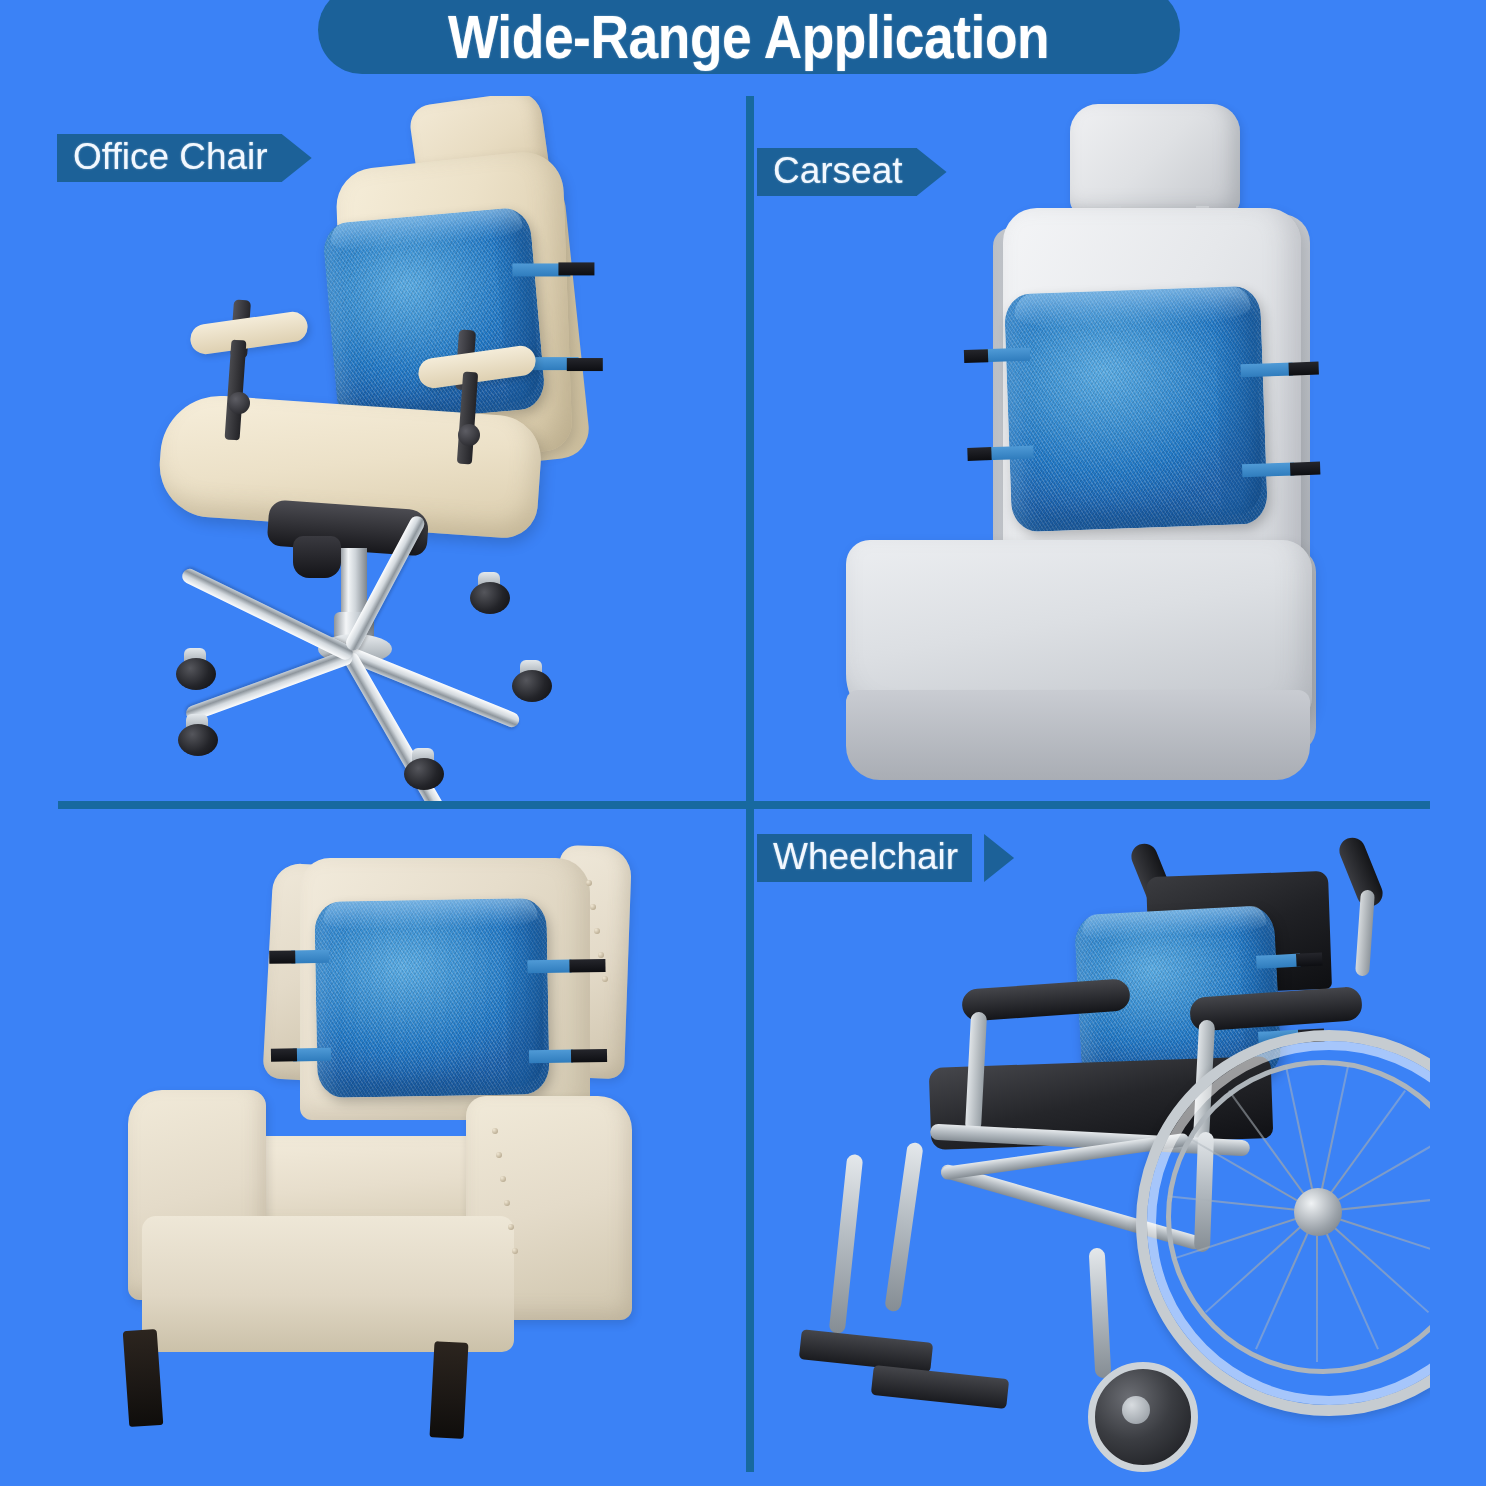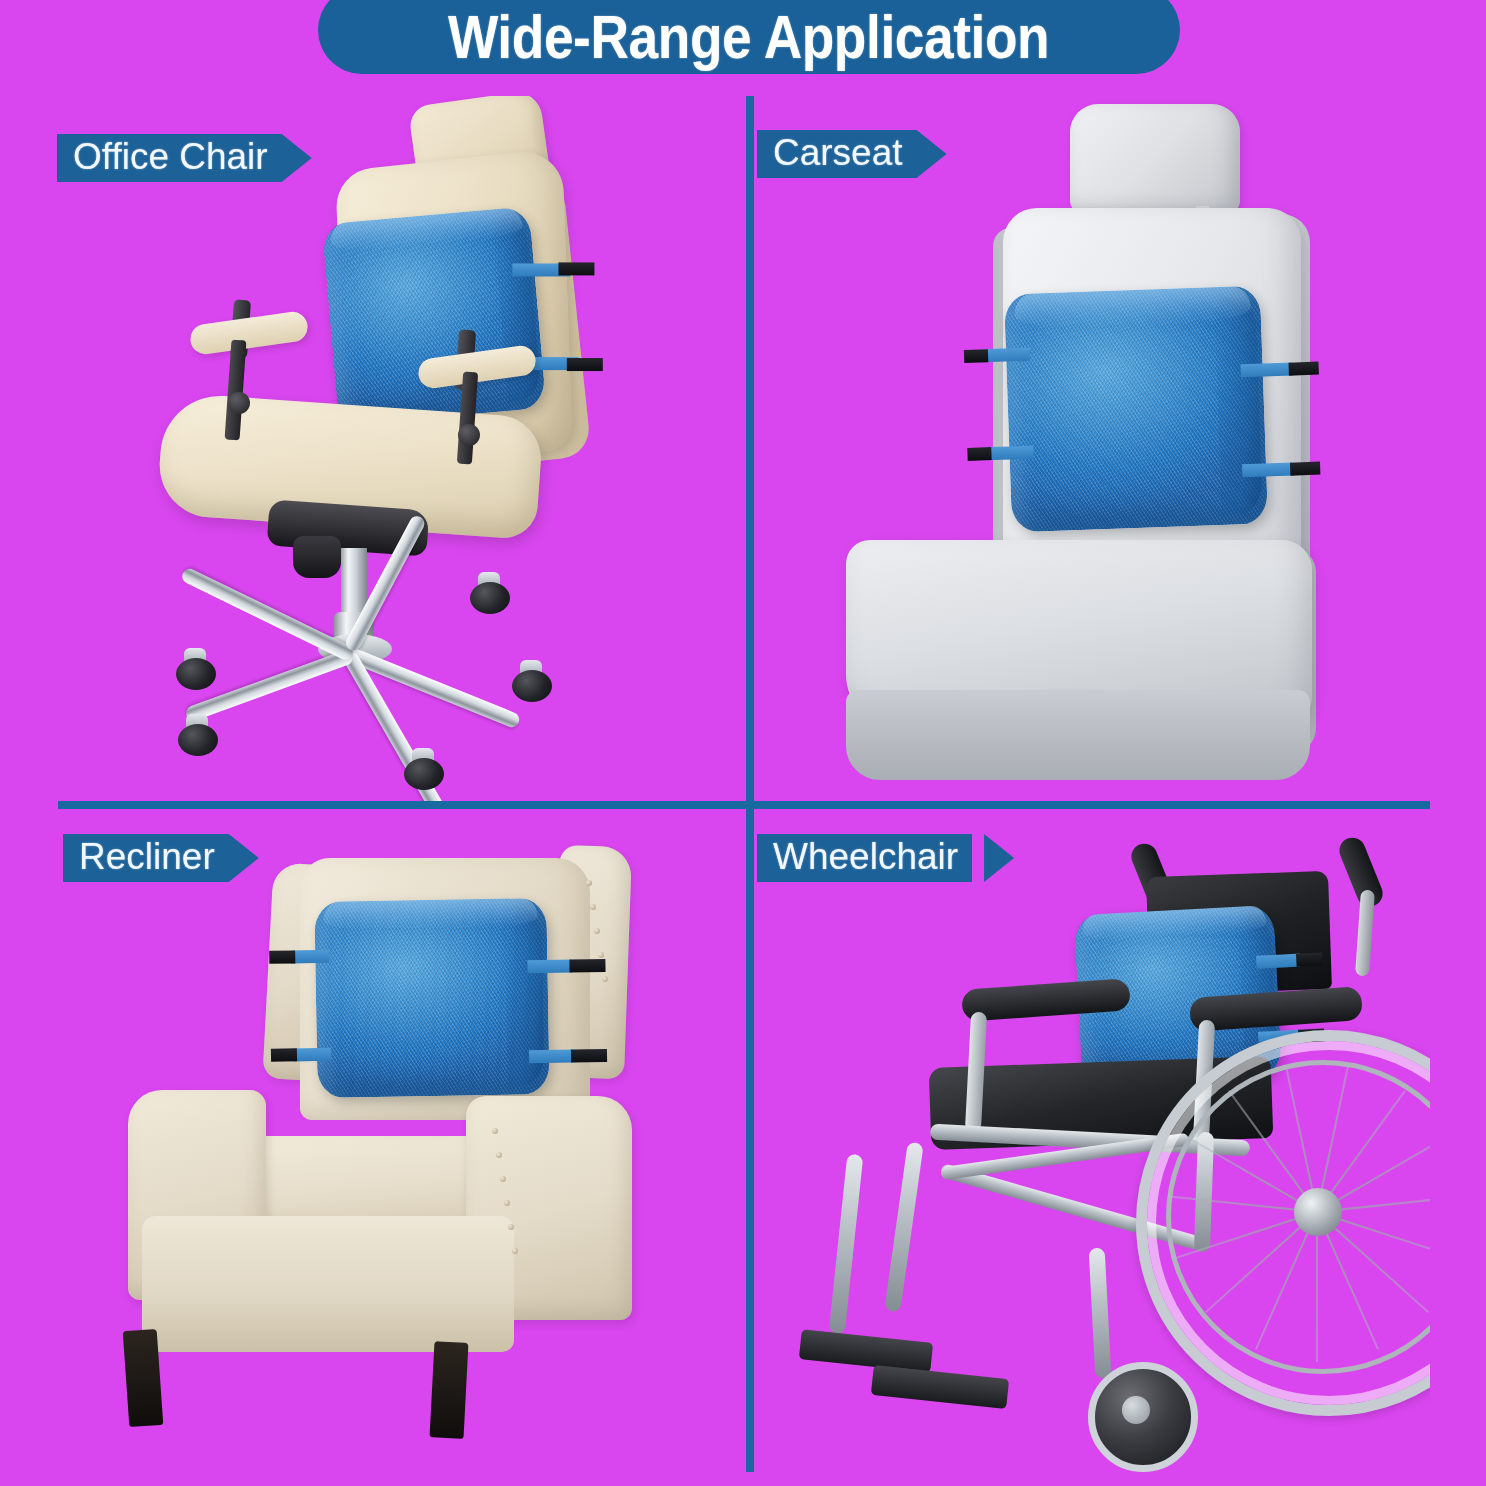--- a/index.html
+++ b/index.html
@@ -1,17 +1,17 @@
 <!DOCTYPE html>
 <html><head>
 <meta charset="utf-8">
 <style>
   html,body{margin:0;padding:0;background:#ffffff;}
   body{width:1486px;height:1486px;overflow:hidden;font-family:"Liberation Sans",sans-serif;}
-  .page{position:relative;width:1486px;height:1486px;background:#d946ef;}
+  .page{position:relative;width:1486px;height:1486px;background:#3b82f6;}
 
   
   .title-banner{
     position:absolute;left:318px;top:-14px;width:862px;height:88px;
     background:#1b6199;border-radius:44px;
     display:flex;align-items:center;justify-content:center;
   }
   .title-text{
     color:#ffffff;font-family:"Liberation Sans",sans-serif;
     font-weight:bold;font-size:62px;letter-spacing:-0.5px;
@@ -33,21 +33,21 @@
   .tag-arrow{
     width:30px;height:48px;background:#1c6198;
     clip-path:polygon(0 0,100% 50%,0 100%);
   }
   .tag-text{
     color:#f2f8ff;font-size:37px;font-family:"Liberation Sans",sans-serif;
     white-space:nowrap;line-height:1;transform:translateY(-2px);
     text-shadow:0 0 2px rgba(255,255,255,0.5);
   }
   #tag-office{left:57px;top:134px;text-align:center;}
-  #tag-carseat{left:757px;top:130px;}
+  #tag-carseat{left:757px;top:148px;}
   #tag-recliner{left:63px;top:834px;}
   #tag-wheelchair{left:757px;top:834px;gap:12px;}
 
   
   .scene{position:absolute;overflow:hidden;}
 
   
   .cushion{position:absolute;}
   .cush-body{
     position:absolute;left:0;top:0;width:100%;height:100%;
@@ -510,26 +510,20 @@
     <div class="tag-arrow"></div>
   </div>
 
   <div class="tag" id="tag-carseat">
     <div class="tag-body">
       <span class="tag-text">Carseat</span>
     </div>
     <div class="tag-arrow"></div>
   </div>
 
-  <div class="tag" id="tag-recliner">
-    <div class="tag-body">
-      <span class="tag-text">Recliner</span>
-    </div>
-    <div class="tag-arrow"></div>
-  </div>
 
   <div class="tag" id="tag-wheelchair">
     <div class="tag-body">
       <span class="tag-text">Wheelchair</span>
     </div>
     <div class="tag-arrow"></div>
   </div>
 
 </div>
 

